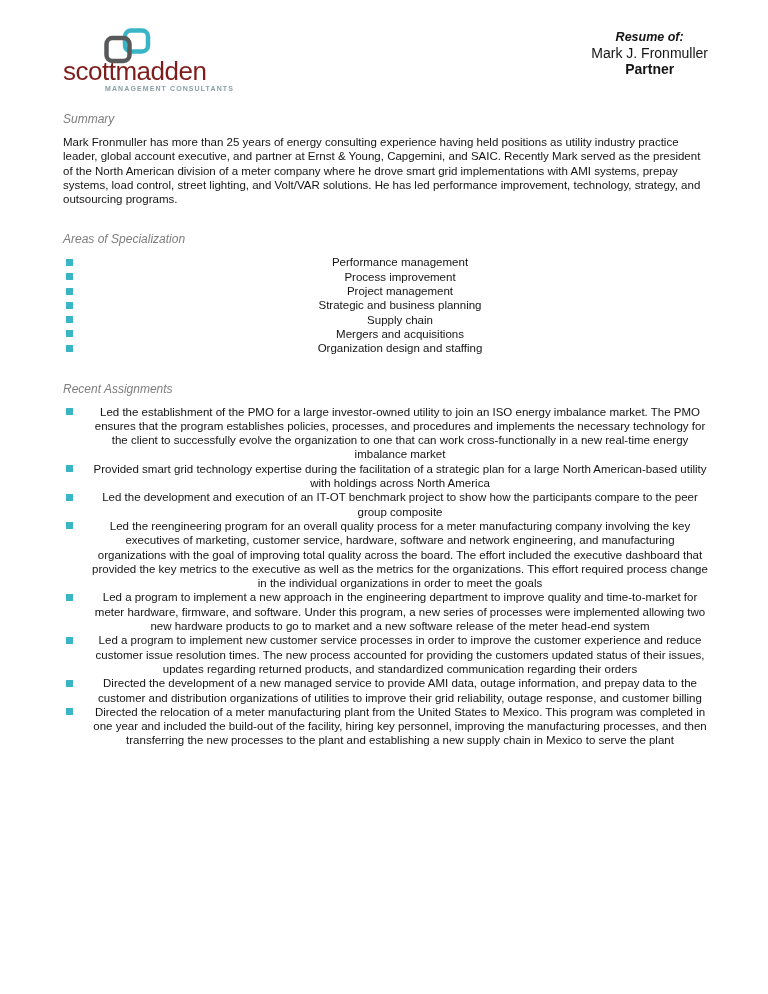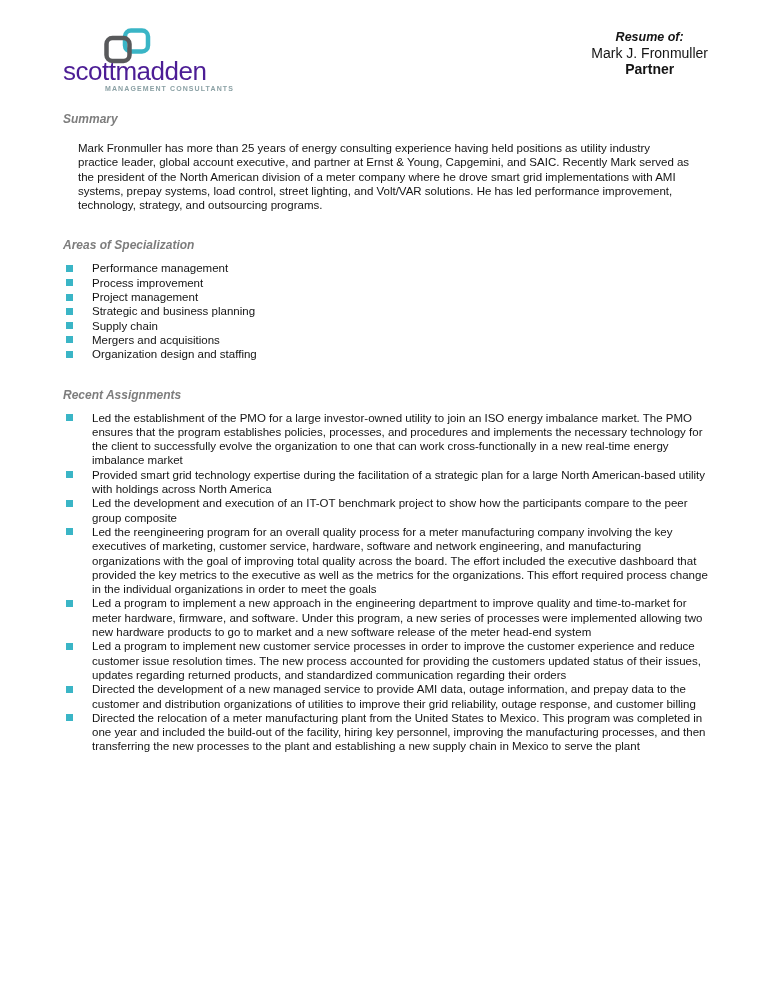--- a/index.html
+++ b/index.html
@@ -29,21 +29,21 @@
     display: flex;
     justify-content: space-between;
     align-items: flex-start;
     min-height: 64px;
   }
   .logo-block { width: 260px; }
   .logo-icon-wrap { margin-left: 41px; height: 36px; }
   .logo-wordmark {
     font-size: 26px;
     letter-spacing: -0.5px;
-    color: #4c1d95;
+    color: #7f1d1d;
     line-height: 24px;
     margin-top: -5px;
     font-weight: 400;
   }
   .logo-tagline {
     font-size: 7px;
     letter-spacing: 1.1px;
     color: #8aa0a4;
     margin-left: 42px;
     margin-top: 2px;
@@ -64,42 +64,43 @@
   }
   .resume-title {
     font-weight: bold;
     font-size: 14px;
     line-height: 16px;
   }
 
   
   .section-heading {
     color: var(--heading-gray);
-    font-weight: bold;
+    font-weight: normal;
     font-style: italic;
     font-size: 12px;
     margin: 20px 0 9px 0;
   }
   .section-heading.tight { margin-top: 26px; }
   .body-text {
     font-size: 11.5px;
     line-height: 14.3px;
-    margin: 15px;
+    margin: 0;
   }
 
   ul.bullet-list {
     list-style: none;
     margin: 0;
     padding: 0;
   }
   ul.bullet-list li {
     position: relative;
     padding-left: 29px;
     font-size: 11.5px;
     line-height: 14.3px;
+    text-align: center;
   }
   .bullet-square {
     position: absolute;
     left: 3px;
     top: 3.5px;
     width: 7px;
     height: 7px;
     background: var(--teal);
     display: inline-block;
   }

